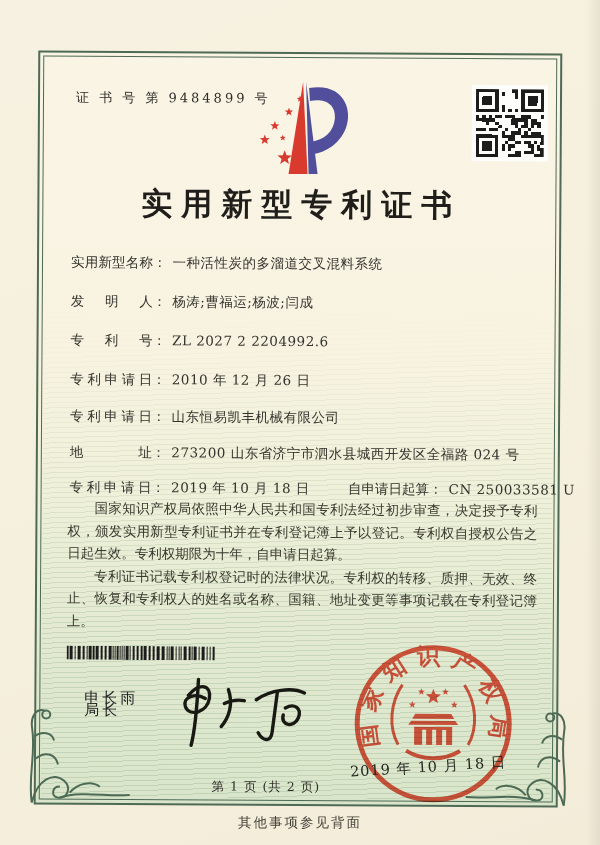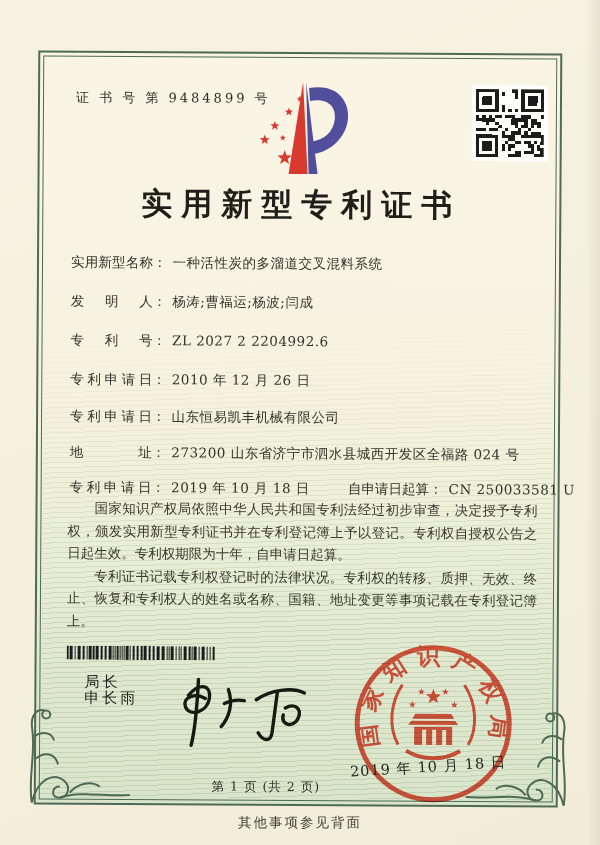--- a/index.html
+++ b/index.html
@@ -35,21 +35,21 @@
     letter-spacing:9px;color:#1f1e1a;}
   .frow{left:32px;font-size:13.5px;white-space:nowrap;color:#34332d;}
   .flabel{display:inline-block;width:82px;text-align:justify;text-align-last:justify;vertical-align:bottom;font-family:Liberation Serif, serif;}
   .fcolon{display:inline-block;margin-right:6px;}
   .fvalue{letter-spacing:.5px;}
   .fgroup2{margin-left:34px;}
   .body-text{left:30px;top:444px;width:470px;font-size:13.5px;line-height:22.5px;
     text-align:justify;color:#3a392f;}
   .body-text p{text-indent:2em;}
   .barcode{left:30px;top:593px;width:152px;height:14px;}
-  .sig-title{left:48px;top:620px;font-family:"Liberation Sans","DejaVu Sans",sans-serif;
+  .sig-title{left:48px;top:648px;font-family:"Liberation Sans","DejaVu Sans",sans-serif;
     font-size:15px;letter-spacing:3px;color:#222;}
   .sig-name{left:48px;top:636px;font-family:Liberation Serif, serif;
     font-size:15px;letter-spacing:3px;color:#222;}
   .signature{left:122px;top:618px;width:152px;height:98px;}
   .seal{left:314px;top:586px;width:166px;height:166px;mix-blend-mode:multiply;opacity:.95;}
   .seal-date{left:314px;top:702px;width:180px;font-size:14.5px;color:#262520;
     letter-spacing:1px;transform:rotate(-4deg);white-space:nowrap;}
   .page-num{left:130px;top:725px;width:200px;text-align:center;font-size:12.5px;
     letter-spacing:1px;color:#2e2d28;}
   .back-note{position:absolute;left:0;top:814px;width:600px;text-align:center;

